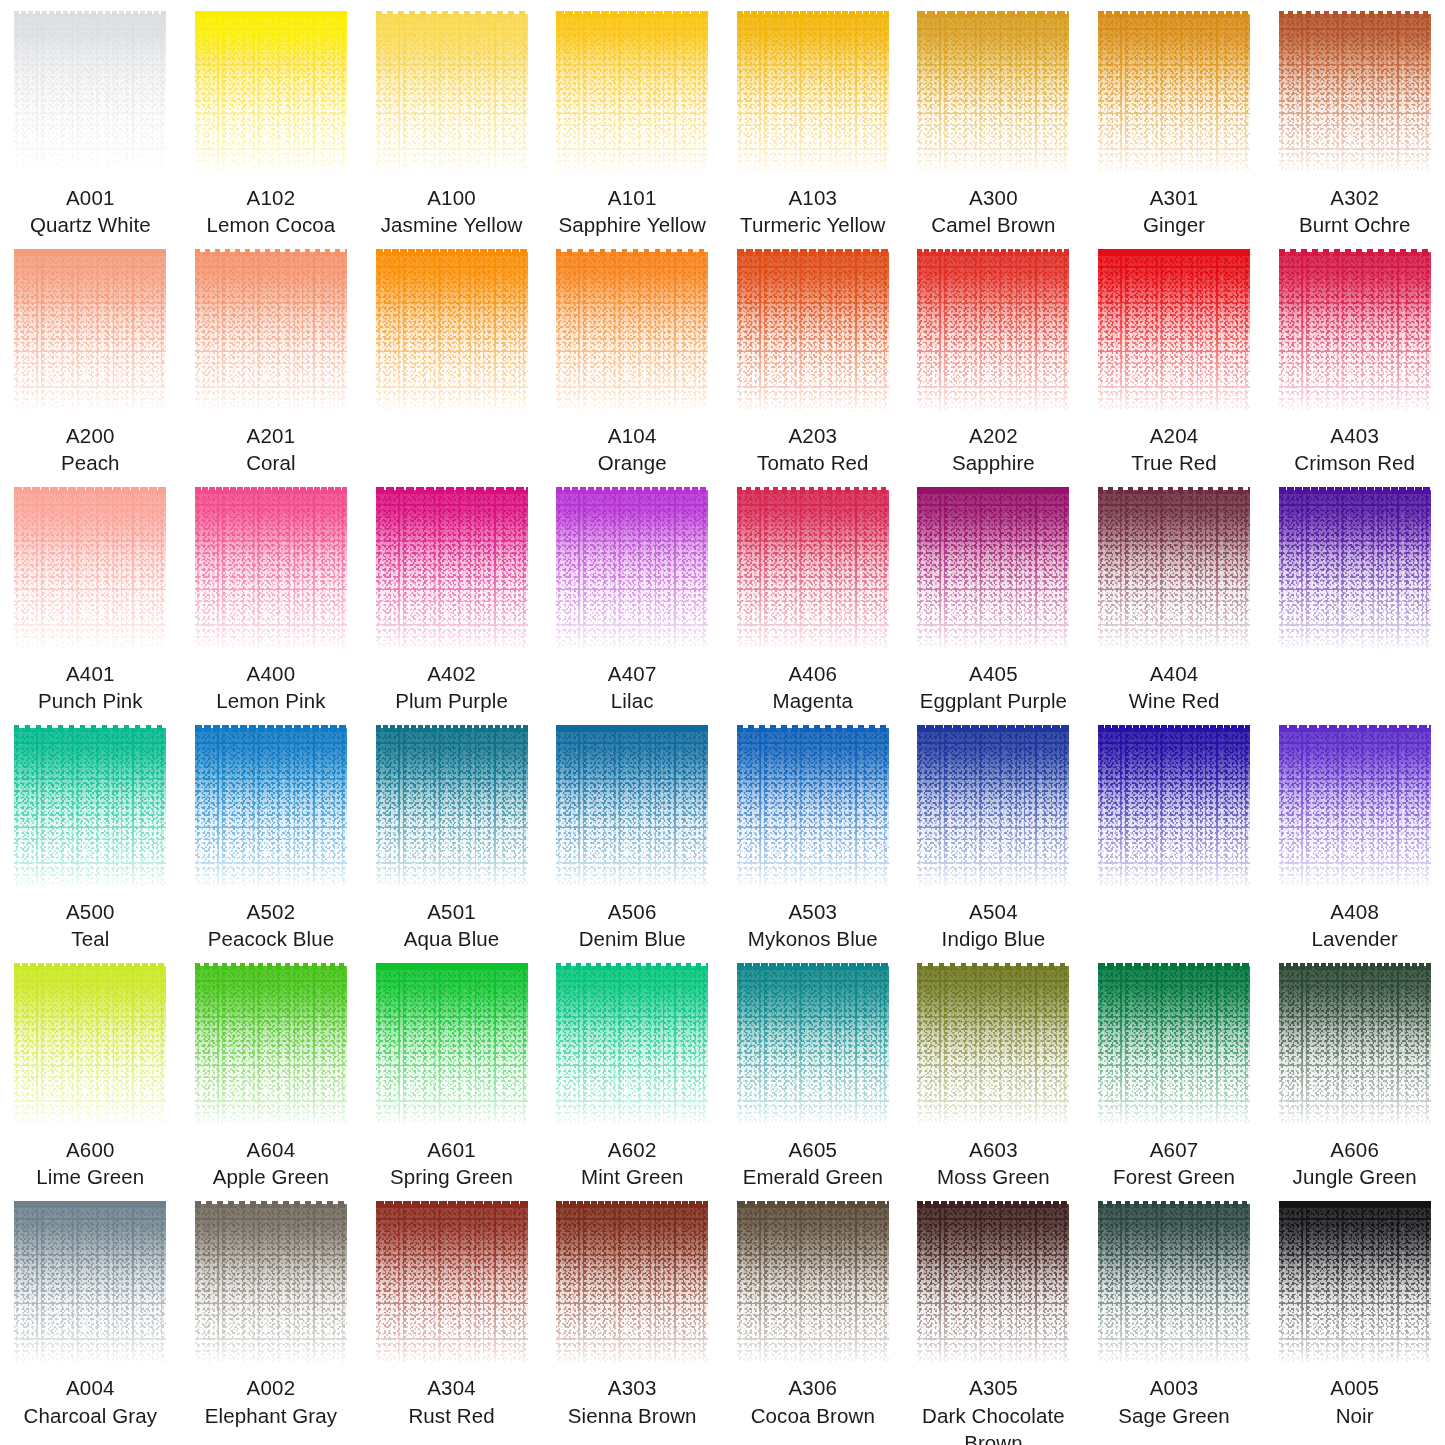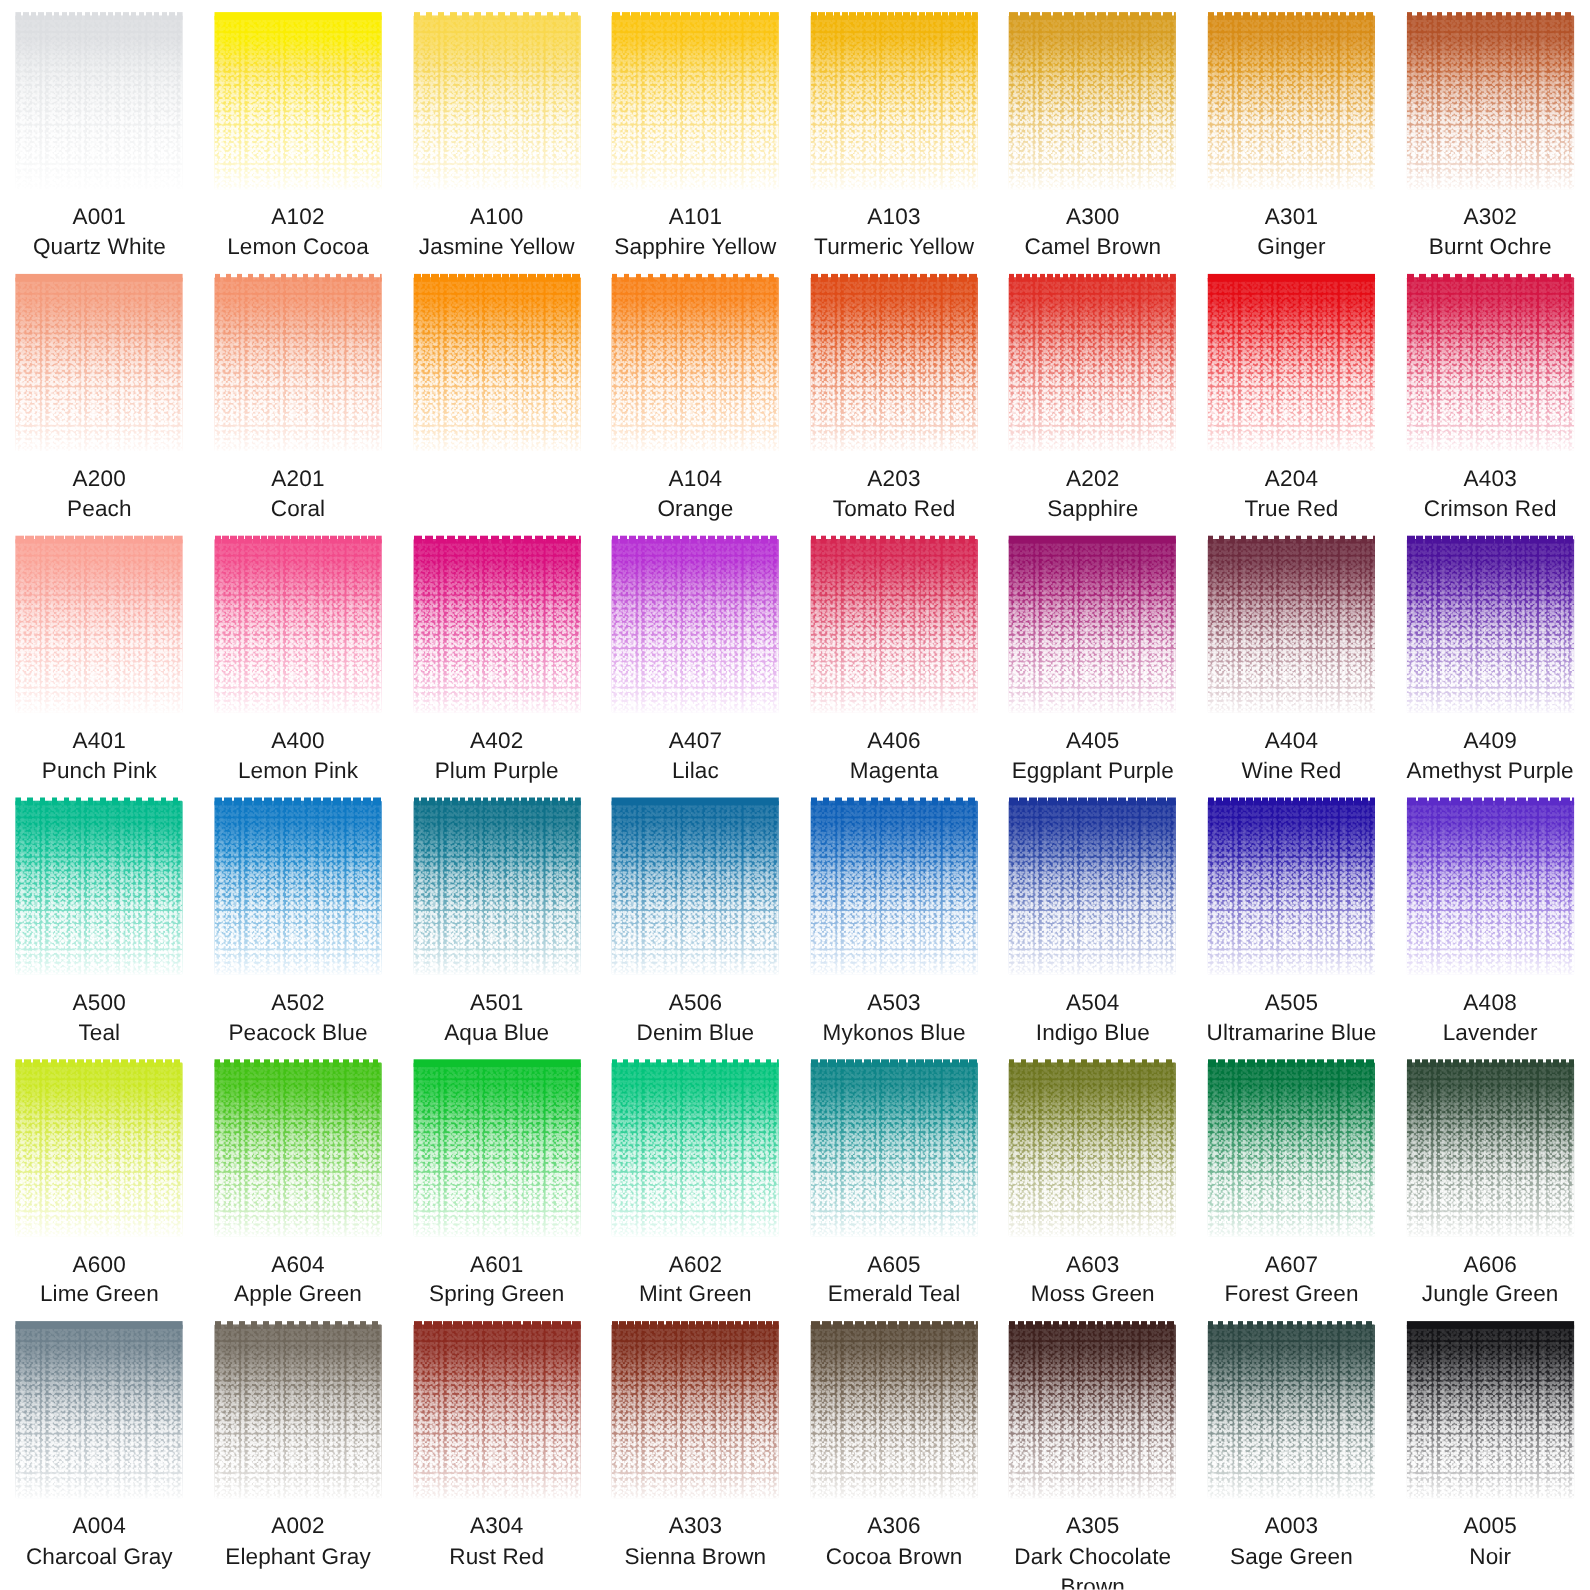--- a/index.html
+++ b/index.html
@@ -338,24 +338,20 @@
         <span class="name">Wine Red</span>
       </div>
     </div>
     <div class="cell">
       <div class="swatch-wrap">
         <div class="swatch layer-base" style="background: linear-gradient(rgb(76, 18, 156) 0%, rgb(76, 18, 156) 14%, rgb(92, 33, 168) 30%, rgba(92, 33, 168, 0.8) 48%, rgba(92, 33, 168, 0.55) 66%, rgba(92, 33, 168, 0.34) 82%, rgba(92, 33, 168, 0.14) 95%, rgba(92, 33, 168, 0.05) 100%);"></div>
         <div class="swatch" style="background-image: radial-gradient(circle at 18% 30%, rgb(255, 255, 255) 0px, rgb(255, 255, 255) 1px, transparent 1.5px), radial-gradient(circle at 70% 12%, rgb(255, 255, 255) 0px, rgb(255, 255, 255) 1.2px, transparent 1.7px), radial-gradient(circle at 39% 72%, rgb(255, 255, 255) 0px, rgb(255, 255, 255) 0.9px, transparent 1.4px), radial-gradient(circle at 76% 52%, rgb(255, 255, 255) 0px, rgb(255, 255, 255) 1.3px, transparent 1.8px), radial-gradient(circle at 26% 90%, rgb(255, 255, 255) 0px, rgb(255, 255, 255) 1.1px, transparent 1.6px); background-size: 5px 4px, 7px 6px, 6px 7px, 9px 5px, 4px 6px; background-repeat: repeat; mask-image: linear-gradient(rgba(0, 0, 0, 0.1) 0%, rgba(0, 0, 0, 0.18) 16%, rgba(0, 0, 0, 0.5) 38%, rgba(0, 0, 0, 0.78) 58%, rgba(0, 0, 0, 0.95) 78%, rgb(0, 0, 0) 100%);"></div>
         <div class="swatch" style="background-image: radial-gradient(circle, rgb(255, 255, 255) 0px, rgb(255, 255, 255) 1.6px, transparent 2.2px), radial-gradient(circle at 25% 75%, rgb(255, 255, 255) 0px, rgb(255, 255, 255) 1.4px, transparent 2px); background-size: 13px 11px, 17px 14px; background-repeat: repeat; mask-image: linear-gradient(transparent 0%, rgba(0, 0, 0, 0.15) 30%, rgba(0, 0, 0, 0.45) 60%, rgba(0, 0, 0, 0.75) 88%, rgba(0, 0, 0, 0.85) 100%);"></div>
         <div class="cap" style="background: repeating-linear-gradient(90deg, rgb(76, 18, 156) 0px, rgb(76, 18, 156) 7px, transparent 7px, transparent 8px);"></div>
       </div>
-      <div class="label">
-        <span class="code">A409</span>
-        <span class="name">Amethyst Purple</span>
-      </div>
     </div>
     <div class="cell">
       <div class="swatch-wrap">
         <div class="swatch layer-base" style="background: linear-gradient(rgb(3, 185, 140) 0%, rgb(3, 185, 140) 14%, rgb(24, 196, 154) 30%, rgba(24, 196, 154, 0.8) 48%, rgba(24, 196, 154, 0.55) 66%, rgba(24, 196, 154, 0.34) 82%, rgba(24, 196, 154, 0.14) 95%, rgba(24, 196, 154, 0.05) 100%);"></div>
         <div class="swatch" style="background-image: radial-gradient(circle at 16% 30%, rgb(255, 255, 255) 0px, rgb(255, 255, 255) 1px, transparent 1.5px), radial-gradient(circle at 68% 12%, rgb(255, 255, 255) 0px, rgb(255, 255, 255) 1.2px, transparent 1.7px), radial-gradient(circle at 42% 72%, rgb(255, 255, 255) 0px, rgb(255, 255, 255) 0.9px, transparent 1.4px), radial-gradient(circle at 78% 52%, rgb(255, 255, 255) 0px, rgb(255, 255, 255) 1.3px, transparent 1.8px), radial-gradient(circle at 24% 90%, rgb(255, 255, 255) 0px, rgb(255, 255, 255) 1.1px, transparent 1.6px); background-size: 5px 4px, 7px 6px, 6px 7px, 9px 5px, 4px 6px; background-repeat: repeat; mask-image: linear-gradient(rgba(0, 0, 0, 0.1) 0%, rgba(0, 0, 0, 0.18) 16%, rgba(0, 0, 0, 0.5) 38%, rgba(0, 0, 0, 0.78) 58%, rgba(0, 0, 0, 0.95) 78%, rgb(0, 0, 0) 100%);"></div>
         <div class="swatch" style="background-image: radial-gradient(circle, rgb(255, 255, 255) 0px, rgb(255, 255, 255) 1.6px, transparent 2.2px), radial-gradient(circle at 25% 75%, rgb(255, 255, 255) 0px, rgb(255, 255, 255) 1.4px, transparent 2px); background-size: 13px 11px, 17px 14px; background-repeat: repeat; mask-image: linear-gradient(transparent 0%, rgba(0, 0, 0, 0.15) 30%, rgba(0, 0, 0, 0.45) 60%, rgba(0, 0, 0, 0.75) 88%, rgba(0, 0, 0, 0.85) 100%);"></div>
         <div class="cap" style="background: repeating-linear-gradient(90deg, rgb(3, 185, 140) 0px, rgb(3, 185, 140) 5px, transparent 5px, transparent 11px);"></div>
       </div>
       <div class="label">
         <span class="code">A500</span>
@@ -422,24 +418,20 @@
         <span class="name">Indigo Blue</span>
       </div>
     </div>
     <div class="cell">
       <div class="swatch-wrap">
         <div class="swatch layer-base" style="background: linear-gradient(rgb(36, 16, 165) 0%, rgb(36, 16, 165) 14%, rgb(49, 34, 173) 30%, rgba(49, 34, 173, 0.8) 48%, rgba(49, 34, 173, 0.55) 66%, rgba(49, 34, 173, 0.34) 82%, rgba(49, 34, 173, 0.14) 95%, rgba(49, 34, 173, 0.05) 100%);"></div>
         <div class="swatch" style="background-image: radial-gradient(circle at 17% 30%, rgb(255, 255, 255) 0px, rgb(255, 255, 255) 1px, transparent 1.5px), radial-gradient(circle at 69% 12%, rgb(255, 255, 255) 0px, rgb(255, 255, 255) 1.2px, transparent 1.7px), radial-gradient(circle at 38% 72%, rgb(255, 255, 255) 0px, rgb(255, 255, 255) 0.9px, transparent 1.4px), radial-gradient(circle at 77% 52%, rgb(255, 255, 255) 0px, rgb(255, 255, 255) 1.3px, transparent 1.8px), radial-gradient(circle at 25% 90%, rgb(255, 255, 255) 0px, rgb(255, 255, 255) 1.1px, transparent 1.6px); background-size: 5px 4px, 7px 6px, 6px 7px, 9px 5px, 4px 6px; background-repeat: repeat; mask-image: linear-gradient(rgba(0, 0, 0, 0.1) 0%, rgba(0, 0, 0, 0.18) 16%, rgba(0, 0, 0, 0.5) 38%, rgba(0, 0, 0, 0.78) 58%, rgba(0, 0, 0, 0.95) 78%, rgb(0, 0, 0) 100%);"></div>
         <div class="swatch" style="background-image: radial-gradient(circle, rgb(255, 255, 255) 0px, rgb(255, 255, 255) 1.6px, transparent 2.2px), radial-gradient(circle at 25% 75%, rgb(255, 255, 255) 0px, rgb(255, 255, 255) 1.4px, transparent 2px); background-size: 13px 11px, 17px 14px; background-repeat: repeat; mask-image: linear-gradient(transparent 0%, rgba(0, 0, 0, 0.15) 30%, rgba(0, 0, 0, 0.45) 60%, rgba(0, 0, 0, 0.75) 88%, rgba(0, 0, 0, 0.85) 100%);"></div>
         <div class="cap" style="background: repeating-linear-gradient(90deg, rgb(36, 16, 165) 0px, rgb(36, 16, 165) 6px, transparent 6px, transparent 7px);"></div>
       </div>
-      <div class="label">
-        <span class="code">A505</span>
-        <span class="name">Ultramarine Blue</span>
-      </div>
     </div>
     <div class="cell">
       <div class="swatch-wrap">
         <div class="swatch layer-base" style="background: linear-gradient(rgb(92, 43, 201) 0%, rgb(92, 43, 201) 14%, rgb(107, 63, 208) 30%, rgba(107, 63, 208, 0.8) 48%, rgba(107, 63, 208, 0.55) 66%, rgba(107, 63, 208, 0.34) 82%, rgba(107, 63, 208, 0.14) 95%, rgba(107, 63, 208, 0.05) 100%);"></div>
         <div class="swatch" style="background-image: radial-gradient(circle at 15% 30%, rgb(255, 255, 255) 0px, rgb(255, 255, 255) 1px, transparent 1.5px), radial-gradient(circle at 67% 12%, rgb(255, 255, 255) 0px, rgb(255, 255, 255) 1.2px, transparent 1.7px), radial-gradient(circle at 41% 72%, rgb(255, 255, 255) 0px, rgb(255, 255, 255) 0.9px, transparent 1.4px), radial-gradient(circle at 79% 52%, rgb(255, 255, 255) 0px, rgb(255, 255, 255) 1.3px, transparent 1.8px), radial-gradient(circle at 23% 90%, rgb(255, 255, 255) 0px, rgb(255, 255, 255) 1.1px, transparent 1.6px); background-size: 5px 4px, 7px 6px, 6px 7px, 9px 5px, 4px 6px; background-repeat: repeat; mask-image: linear-gradient(rgba(0, 0, 0, 0.1) 0%, rgba(0, 0, 0, 0.18) 16%, rgba(0, 0, 0, 0.5) 38%, rgba(0, 0, 0, 0.78) 58%, rgba(0, 0, 0, 0.95) 78%, rgb(0, 0, 0) 100%);"></div>
         <div class="swatch" style="background-image: radial-gradient(circle, rgb(255, 255, 255) 0px, rgb(255, 255, 255) 1.6px, transparent 2.2px), radial-gradient(circle at 25% 75%, rgb(255, 255, 255) 0px, rgb(255, 255, 255) 1.4px, transparent 2px); background-size: 13px 11px, 17px 14px; background-repeat: repeat; mask-image: linear-gradient(transparent 0%, rgba(0, 0, 0, 0.15) 30%, rgba(0, 0, 0, 0.45) 60%, rgba(0, 0, 0, 0.75) 88%, rgba(0, 0, 0, 0.85) 100%);"></div>
         <div class="cap" style="background: repeating-linear-gradient(90deg, rgb(92, 43, 201) 0px, rgb(92, 43, 201) 8px, transparent 8px, transparent 10px);"></div>
       </div>
       <div class="label">
         <span class="code">A408</span>
@@ -496,21 +488,21 @@
     </div>
     <div class="cell">
       <div class="swatch-wrap">
         <div class="swatch layer-base" style="background: linear-gradient(rgb(14, 133, 136) 0%, rgb(14, 133, 136) 14%, rgb(27, 146, 148) 30%, rgba(27, 146, 148, 0.8) 48%, rgba(27, 146, 148, 0.55) 66%, rgba(27, 146, 148, 0.34) 82%, rgba(27, 146, 148, 0.14) 95%, rgba(27, 146, 148, 0.05) 100%);"></div>
         <div class="swatch" style="background-image: radial-gradient(circle at 18% 30%, rgb(255, 255, 255) 0px, rgb(255, 255, 255) 1px, transparent 1.5px), radial-gradient(circle at 70% 12%, rgb(255, 255, 255) 0px, rgb(255, 255, 255) 1.2px, transparent 1.7px), radial-gradient(circle at 39% 72%, rgb(255, 255, 255) 0px, rgb(255, 255, 255) 0.9px, transparent 1.4px), radial-gradient(circle at 76% 52%, rgb(255, 255, 255) 0px, rgb(255, 255, 255) 1.3px, transparent 1.8px), radial-gradient(circle at 26% 90%, rgb(255, 255, 255) 0px, rgb(255, 255, 255) 1.1px, transparent 1.6px); background-size: 5px 4px, 7px 6px, 6px 7px, 9px 5px, 4px 6px; background-repeat: repeat; mask-image: linear-gradient(rgba(0, 0, 0, 0.1) 0%, rgba(0, 0, 0, 0.18) 16%, rgba(0, 0, 0, 0.5) 38%, rgba(0, 0, 0, 0.78) 58%, rgba(0, 0, 0, 0.95) 78%, rgb(0, 0, 0) 100%);"></div>
         <div class="swatch" style="background-image: radial-gradient(circle, rgb(255, 255, 255) 0px, rgb(255, 255, 255) 1.6px, transparent 2.2px), radial-gradient(circle at 25% 75%, rgb(255, 255, 255) 0px, rgb(255, 255, 255) 1.4px, transparent 2px); background-size: 13px 11px, 17px 14px; background-repeat: repeat; mask-image: linear-gradient(transparent 0%, rgba(0, 0, 0, 0.15) 30%, rgba(0, 0, 0, 0.45) 60%, rgba(0, 0, 0, 0.75) 88%, rgba(0, 0, 0, 0.85) 100%);"></div>
         <div class="cap" style="background: repeating-linear-gradient(90deg, rgb(14, 133, 136) 0px, rgb(14, 133, 136) 7px, transparent 7px, transparent 8px);"></div>
       </div>
       <div class="label">
         <span class="code">A605</span>
-        <span class="name">Emerald Teal</span>
+        <span class="name">Emerald Green</span>
       </div>
     </div>
     <div class="cell">
       <div class="swatch-wrap">
         <div class="swatch layer-base" style="background: linear-gradient(rgb(110, 118, 32) 0%, rgb(110, 118, 32) 14%, rgb(125, 132, 48) 30%, rgba(125, 132, 48, 0.8) 48%, rgba(125, 132, 48, 0.55) 66%, rgba(125, 132, 48, 0.34) 82%, rgba(125, 132, 48, 0.14) 95%, rgba(125, 132, 48, 0.05) 100%);"></div>
         <div class="swatch" style="background-image: radial-gradient(circle at 16% 30%, rgb(255, 255, 255) 0px, rgb(255, 255, 255) 1px, transparent 1.5px), radial-gradient(circle at 68% 12%, rgb(255, 255, 255) 0px, rgb(255, 255, 255) 1.2px, transparent 1.7px), radial-gradient(circle at 42% 72%, rgb(255, 255, 255) 0px, rgb(255, 255, 255) 0.9px, transparent 1.4px), radial-gradient(circle at 78% 52%, rgb(255, 255, 255) 0px, rgb(255, 255, 255) 1.3px, transparent 1.8px), radial-gradient(circle at 24% 90%, rgb(255, 255, 255) 0px, rgb(255, 255, 255) 1.1px, transparent 1.6px); background-size: 5px 4px, 7px 6px, 6px 7px, 9px 5px, 4px 6px; background-repeat: repeat; mask-image: linear-gradient(rgba(0, 0, 0, 0.1) 0%, rgba(0, 0, 0, 0.18) 16%, rgba(0, 0, 0, 0.5) 38%, rgba(0, 0, 0, 0.78) 58%, rgba(0, 0, 0, 0.95) 78%, rgb(0, 0, 0) 100%);"></div>
         <div class="swatch" style="background-image: radial-gradient(circle, rgb(255, 255, 255) 0px, rgb(255, 255, 255) 1.6px, transparent 2.2px), radial-gradient(circle at 25% 75%, rgb(255, 255, 255) 0px, rgb(255, 255, 255) 1.4px, transparent 2px); background-size: 13px 11px, 17px 14px; background-repeat: repeat; mask-image: linear-gradient(transparent 0%, rgba(0, 0, 0, 0.15) 30%, rgba(0, 0, 0, 0.45) 60%, rgba(0, 0, 0, 0.75) 88%, rgba(0, 0, 0, 0.85) 100%);"></div>
         <div class="cap" style="background: repeating-linear-gradient(90deg, rgb(110, 118, 32) 0px, rgb(110, 118, 32) 5px, transparent 5px, transparent 11px);"></div>
       </div>
       <div class="label">

